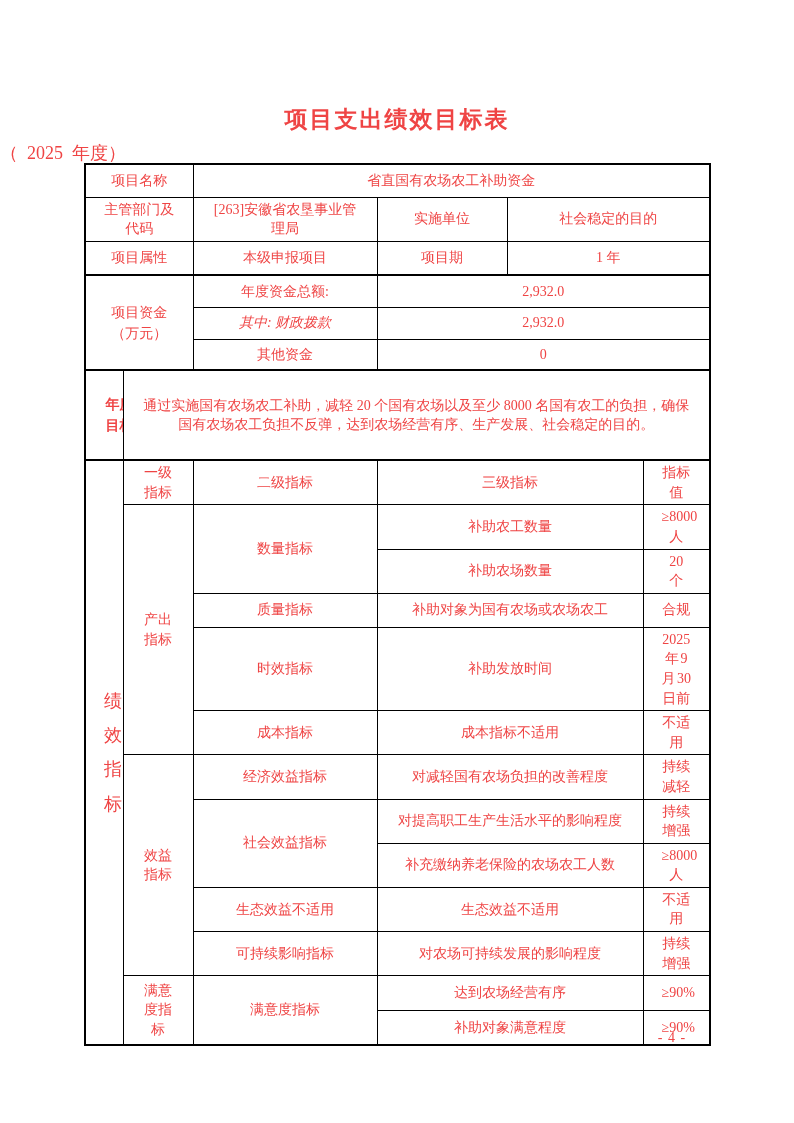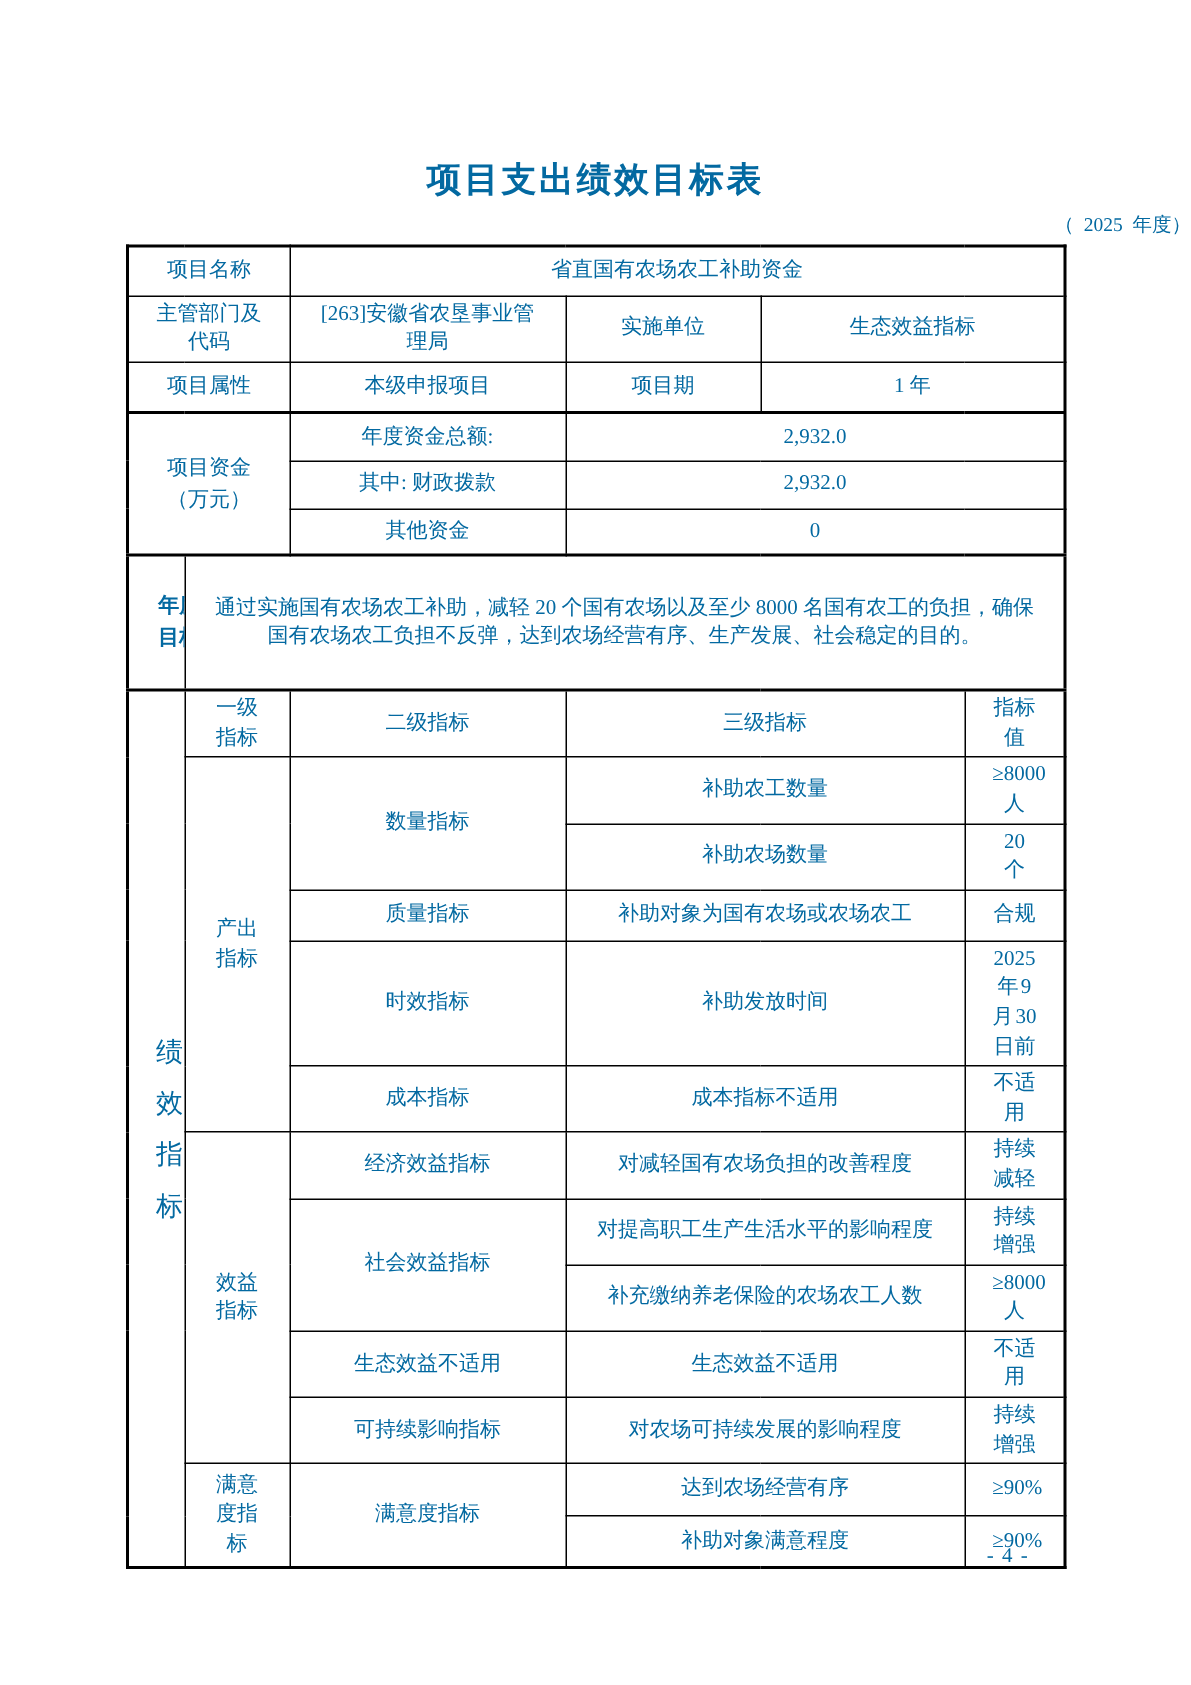--- a/index.html
+++ b/index.html
@@ -2,38 +2,38 @@
 <html><head>
 <meta charset="utf-8">
 <style>
   * { box-sizing: border-box; }
   html, body { margin: 0; padding: 0; background: #ffffff; }
   .page {
     position: relative;
     width: 794px;
     height: 1123px;
     background: #ffffff;
-    color: #0369a1;
+    color: #ef4444;
     font-family: "Liberation Serif", "DejaVu Serif", serif;
     overflow: hidden;
   }
   .doc-title {
     position: absolute;
     top: 104px; left: 0; right: 0;
     margin: 0;
     text-align: center;
     font-size: 23px;
     font-weight: 700;
     letter-spacing: 2px;
   }
   .doc-subtitle {
     position: absolute;
     top: 141px; left: 0; right: 0;
-    text-align: right;
-    font-size: 13px;
+    text-align: left;
+    font-size: 18px;
     white-space: pre;
   }
   table.main {
     position: absolute;
     left: 84px; top: 163px;
     width: 627px;
     border-collapse: collapse;
     table-layout: fixed;
     border: 2px solid #000;
   }
@@ -42,21 +42,21 @@
     font-size: 14px;
     text-align: center;
     vertical-align: middle;
     padding: 2px 18px;
     line-height: 1.4;
     overflow: hidden;
     margin-top: 41px;
   }
   tr.sep > td { border-top: 2px solid #000; }
   td.al  { text-align: left; padding-left: 8px; }
-  td.al2 { text-align: left; padding-left: 16px; }
+  td.al2 { text-align: left; padding-left: 16px; font-style: italic; }
   td.goal {
     text-align: left;
     padding: 4px 6px;
     font-size: 13px;
     line-height: 1.75;
   }
   .wrap-2 { display: inline-block; width: 31px; line-height: 1.5; font-weight: bold; }
   .wrap-fund { display: inline-block; width: 62px; line-height: 1.5; }
   .vert { display: inline-block; width: 16px; line-height: 1.9; font-size: 18px; }
   td.vdate { font-size: 13px; word-spacing: -2px; padding: 1px 1px; }
@@ -92,21 +92,21 @@
     <tbody>
         <tr style="height:33px">
       <td colspan="2">项目名称</td>
       <td colspan="4">省直国有农场农工补助资金</td>
     </tr>
 
     <tr style="height:33px">
       <td colspan="2">主管部门及代码</td>
       <td>[263]安徽省农垦事业管理局</td>
       <td>实施单位</td>
-      <td colspan="2">生态效益指标</td>
+      <td colspan="2">社会稳定的目的</td>
     </tr>
 
     <tr style="height:34px">
       <td colspan="2">项目属性</td>
       <td>本级申报项目</td>
       <td>项目期</td>
       <td colspan="2">1 年</td>
     </tr>
 
     <tr class="sep" style="height:32px">

